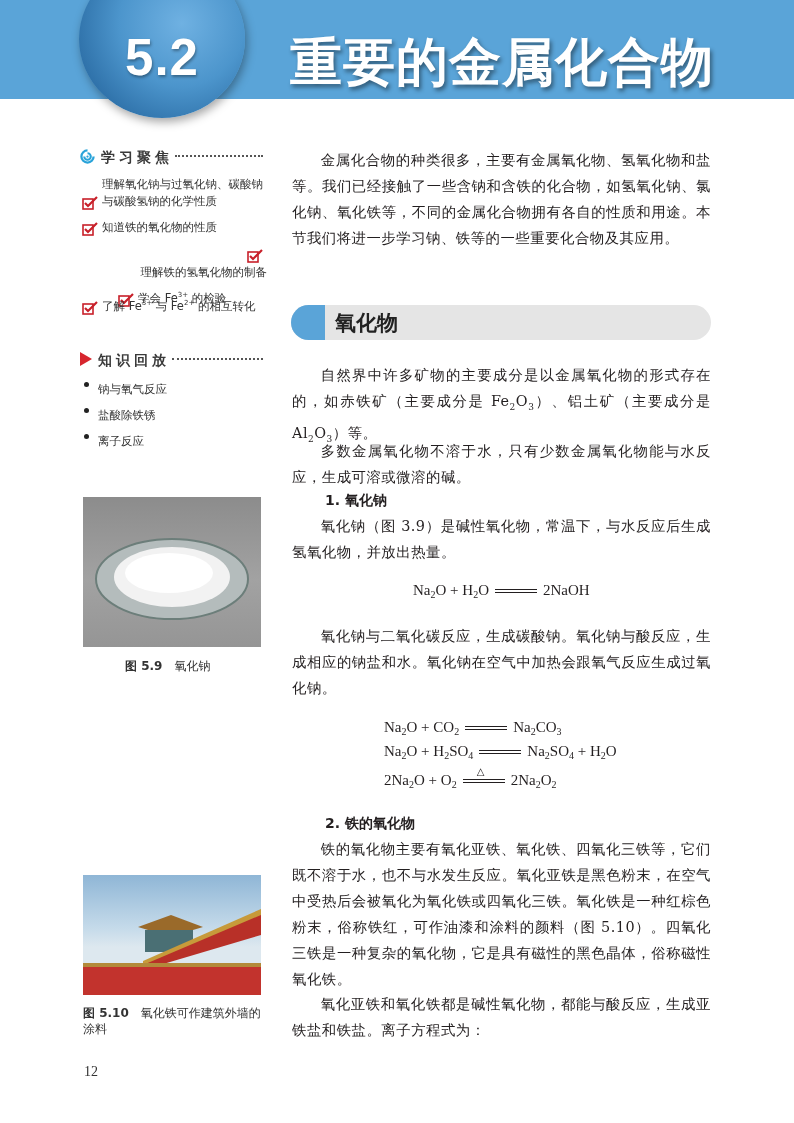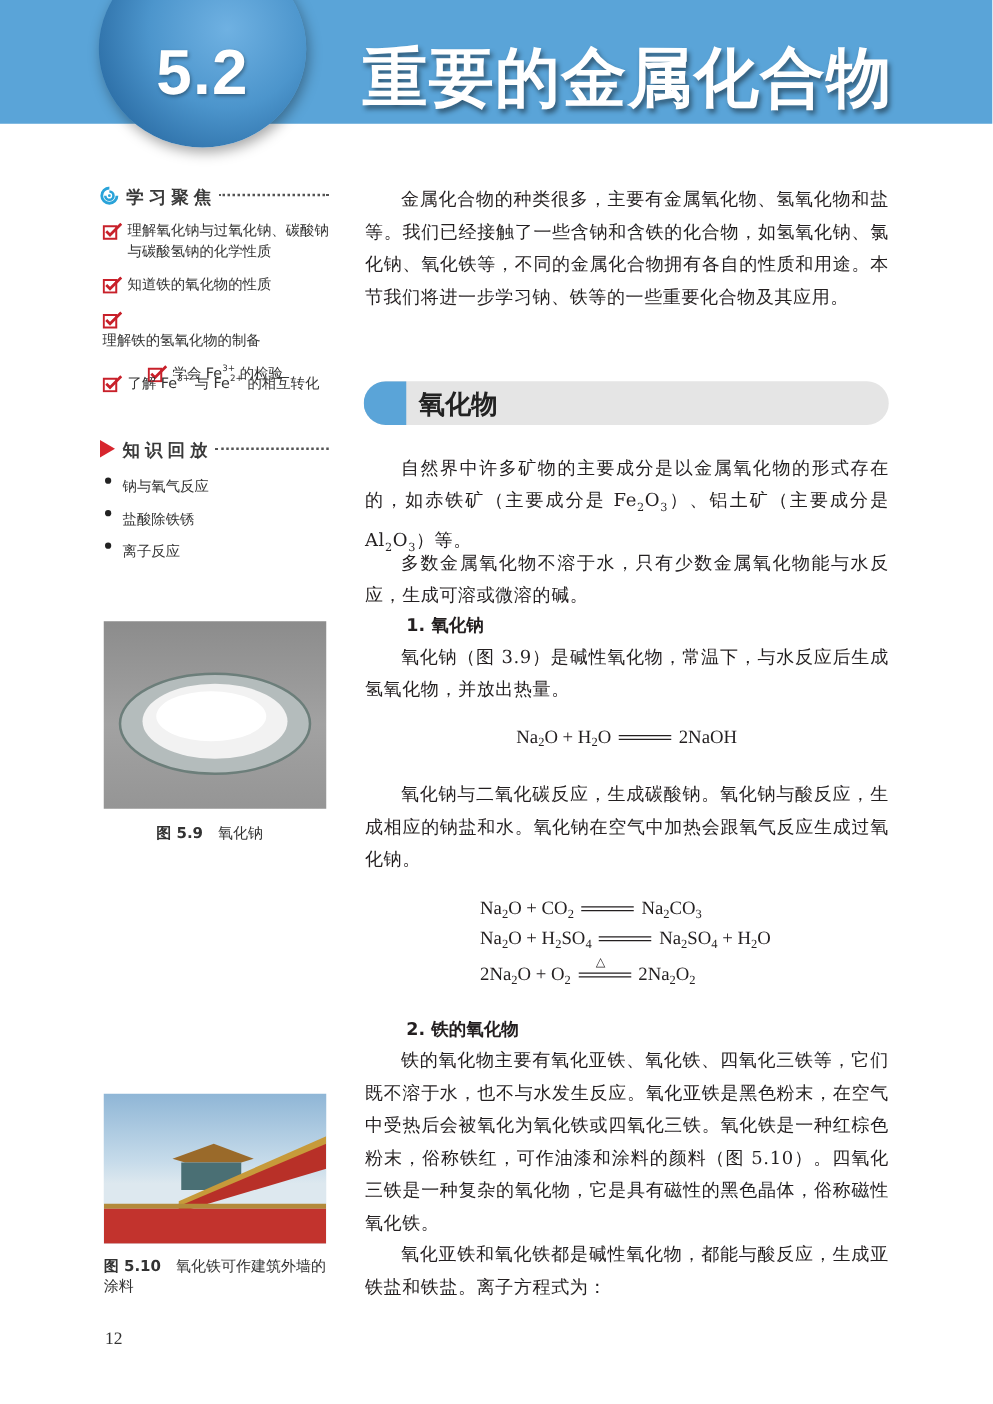--- a/index.html
+++ b/index.html
@@ -17,21 +17,21 @@
   .chapter-title { position:absolute; left:290px; top:28px; font-weight:bold; font-size:52px; color:#ffffff;
     text-shadow:2px 3px 4px rgba(0,0,0,0.45); letter-spacing:1px; white-space:nowrap; }
 
   
   .side-head { position:absolute; left:80px; height:20px; display:flex; align-items:flex-start; width:183px; }
   .side-head .lbl { font-weight:bold; font-size:14px; letter-spacing:4px; color:#3a3a3a; margin-left:6px; white-space:nowrap; }
   .side-head .dots { flex:1; border-bottom:2px dotted #555; height:0; margin-left:2px; margin-top:6px; }
   .swirl-icon { width:15px; height:15px; }
   .tri-icon { width:0; height:0; border-top:7px solid transparent; border-bottom:7px solid transparent; border-left:12px solid #d7262e; }
 
-  .goal { position:absolute; left:82px; width:185px; display:flex; font-size:11.5px; line-height:17px; color:#333; }
+  .goal { position:absolute; left:82px; width:185px; display:flex; font-size:11.5px; line-height:17px; color:#333;align-items:flex-end; }
   .goal .chk { flex:0 0 16px; width:16px; height:14px; margin-top:2px; margin-right:4px; }
   .sup { font-size:7px; vertical-align:super; line-height:0; }
 
   .review { position:absolute; left:84px; font-size:11.5px; color:#333; display:flex; align-items:flex-start; }
   .review .dot { width:5px; height:5px; border-radius:50%; background:#222; margin-right:9px; }
 
   .fig { position:absolute; overflow:hidden; }
   .fig-caption { position:absolute; font-size:12px; color:#333; line-height:16px; }
   .fig-caption b { font-weight:bold; margin-right:12px; }
 

